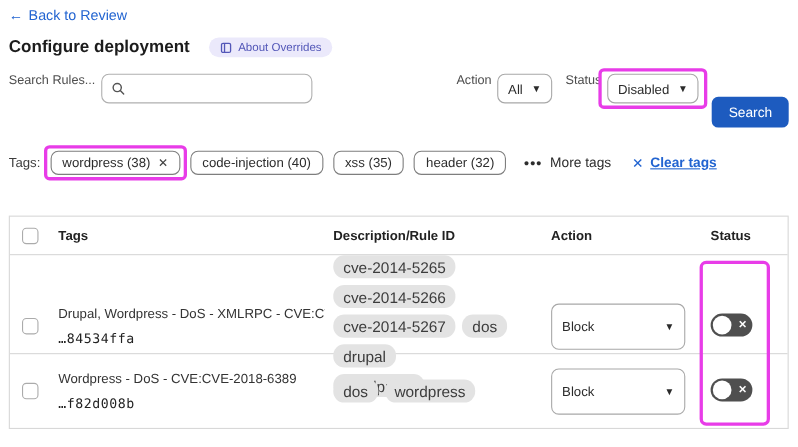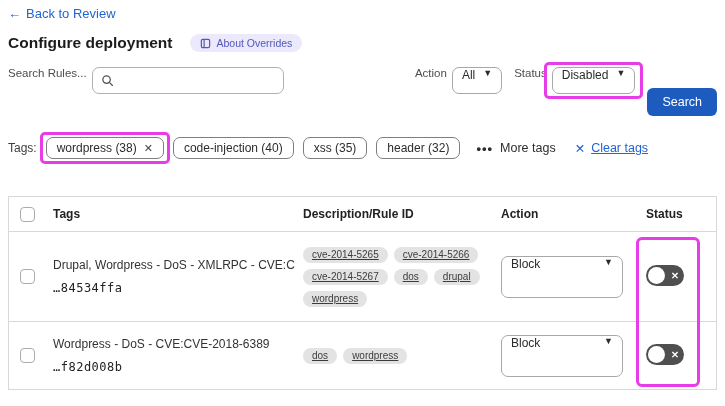--- a/index.html
+++ b/index.html
@@ -16,56 +16,56 @@
   .page-title { font-size:15.5px; font-weight:bold; color:#1c1c1c; }
   .about-badge { display:inline-flex; align-items:center; gap:5px; background:#ebe9fb; color:#5357b8; font-size:10.5px; padding:3px 10px; border-radius:10px; cursor:pointer; }
 
   
   .filters { display:flex; align-items:flex-start; gap:12px; margin-top:15px; }
   .f-col { display:flex; flex-direction:row; gap:5px; }
   .f-col.grow { flex:1; }
   .f-label { font-size:11.5px; color:#4d4d4d; }
   .search-box { display:flex; align-items:center; gap:6px; height:27px; border:1px solid #b0b0b0; border-radius:7px; padding:0 8px; background:#fff; }
   .search-box input { border:none; outline:none; flex:1; font-size:12px; font-family:"Liberation Sans", sans-serif; background:transparent; }
-  .select { display:inline-flex; justify-content:space-between; gap:8px; height:27px; border:1px solid #a8a8a8; border-radius:7px; padding:0 9px; background:#fff; font-size:12px; color:#2b2b2b; cursor:pointer; white-space:nowrap; }
+  .select { display:inline-flex; align-items:center; justify-content:space-between; gap:8px; height:27px; border:1px solid #a8a8a8; border-radius:7px; padding:0 9px; background:#fff; font-size:12px; color:#2b2b2b; cursor:pointer; white-space:nowrap; }
   .select .arrow { font-size:9px; color:#2b2b2b; }
   .search-btn { height:28px; margin-top:21px; padding:0 15px; background:#1d5bbf; color:#ffffff; border:none; border-radius:6px; font-size:12.5px; font-family:"Liberation Sans", sans-serif; cursor:pointer; }
 
   
   .ann { position:absolute; border:3px solid #e83ce8; border-radius:5px; pointer-events:none; z-index:5; }
   .ann-wrap { position:relative; display:inline-flex; }
   .ann-status { inset:-5px -8px; }
   .ann-tag { inset:-5px -6px; }
   .ann-toggles { left:627px; top:40px; width:64px; height:150px; border-radius:6px; }
 
   
   .tags-bar { display:flex; align-items:center; gap:9px; margin-top:21px; }
   .tags-label { font-size:12px; color:#3d3d3d; }
   .tag-pill { display:inline-flex; align-items:center; gap:7px; border:1.5px solid #7e7e7e; border-radius:7px; padding:3px 10px; font-size:12px; color:#2d2d2d; background:#fff; cursor:pointer; white-space:nowrap; }
   .tag-pill .x { font-size:11px; color:#444; cursor:pointer; }
   .more-tags { display:inline-flex; align-items:center; gap:7px; margin-left:7px; font-size:12.5px; color:#2d2d2d; cursor:pointer; }
   .more-tags .dots { font-weight:bold; letter-spacing:1px; font-size:13px; }
   .clear-tags { display:inline-flex; align-items:center; gap:6px; margin-left:10px; color:#2264d1; font-size:12.5px; cursor:pointer; }
-  .clear-tags .label { text-decoration:underline; }
+  .clear-tags .label { text-decoration:underline;font-weight:bold; }
 
   
   .table { position:relative; margin-top:37px; width:709px; border:1px solid #d8d8d8; background:#fff; }
   .t-row { display:grid; grid-template-columns:44px 250px 198px 139px 78px; align-items:center; }
   .t-head { height:35px; border-bottom:1px solid #d8d8d8; font-weight:bold; color:#222; }
   .t-head .cell { font-size:12px; }
   .cell { padding-right:8px; }
   .cell.cb-cell { display:flex; justify-content:center; }
   .cb { appearance:none; -webkit-appearance:none; width:15px; height:15px; border:1.5px solid #ababab; border-radius:4px; background:#fff; cursor:pointer; }
   .data-row-1 { height:90px; border-bottom:1px solid #d8d8d8; }
   .data-row-2 { height:67px; }
   .desc-line { font-size:12px; color:#333; line-height:1.2; white-space:nowrap; overflow:hidden; }
   .rule-id { font-family:"DejaVu Sans Mono", monospace; font-size:12px; color:#222; margin-top:8px; letter-spacing:0.5px; }
   .chips { display:flex; flex-wrap:wrap; gap:6px; align-items:center; }
   .chips + .chips { margin-top:6px; }
-  .chip { background:#e3e3e3; color:#3c3c3c; font-size:10px; padding:2.5px 9px; border-radius:10px; white-space:nowrap;text-decoration:underline; }
+  .chip { background:#e3e3e3; color:#3c3c3c; font-size:14px; padding:2.5px 9px; border-radius:10px; white-space:nowrap; }
   .row-select { width:122px; height:42px; }
   .toggle { position:relative; width:38px; height:21px; border-radius:11px; background:#4f4f4f; cursor:pointer; display:inline-block; }
   .toggle .knob { position:absolute; left:2px; top:2px; width:17px; height:17px; border-radius:50%; background:#fff; }
   .toggle .tx { position:absolute; right:5px; top:50%; transform:translateY(-50%); color:#fff; font-size:9.5px; font-weight:bold; }
   .status-cell { padding-left:6px; }
 </style>
 </head>
 <body>
 
 <div class="page">

